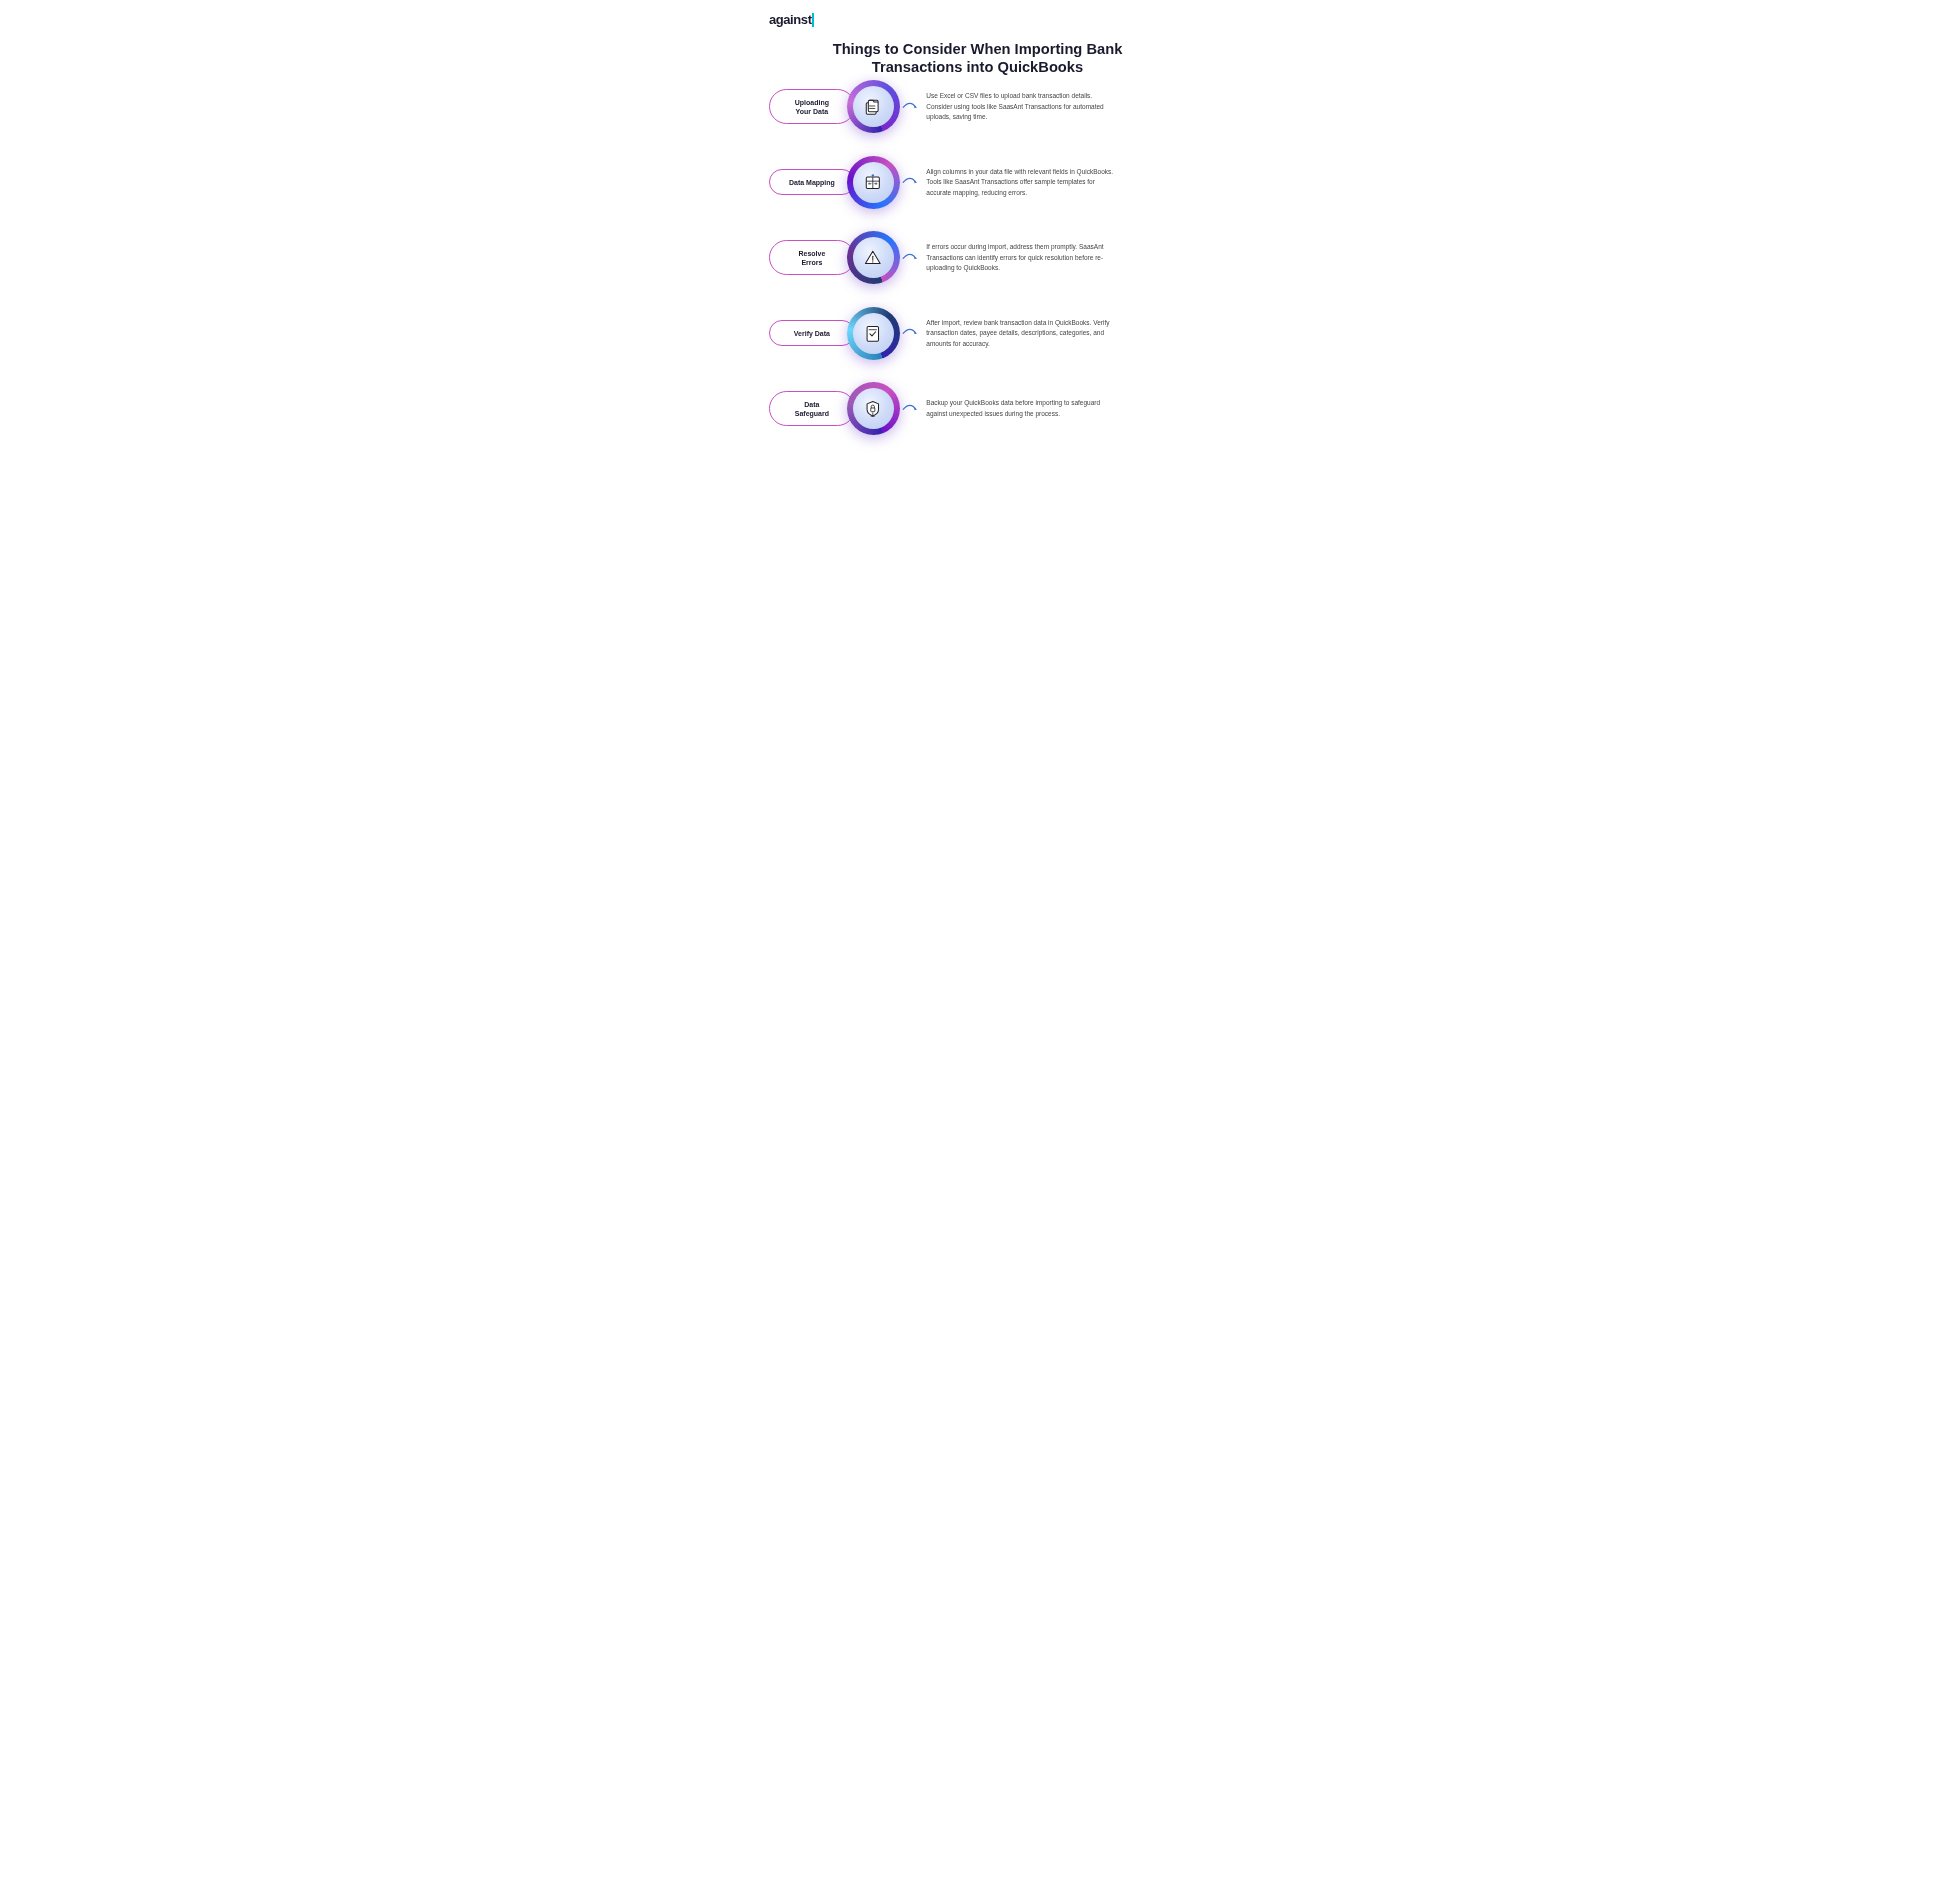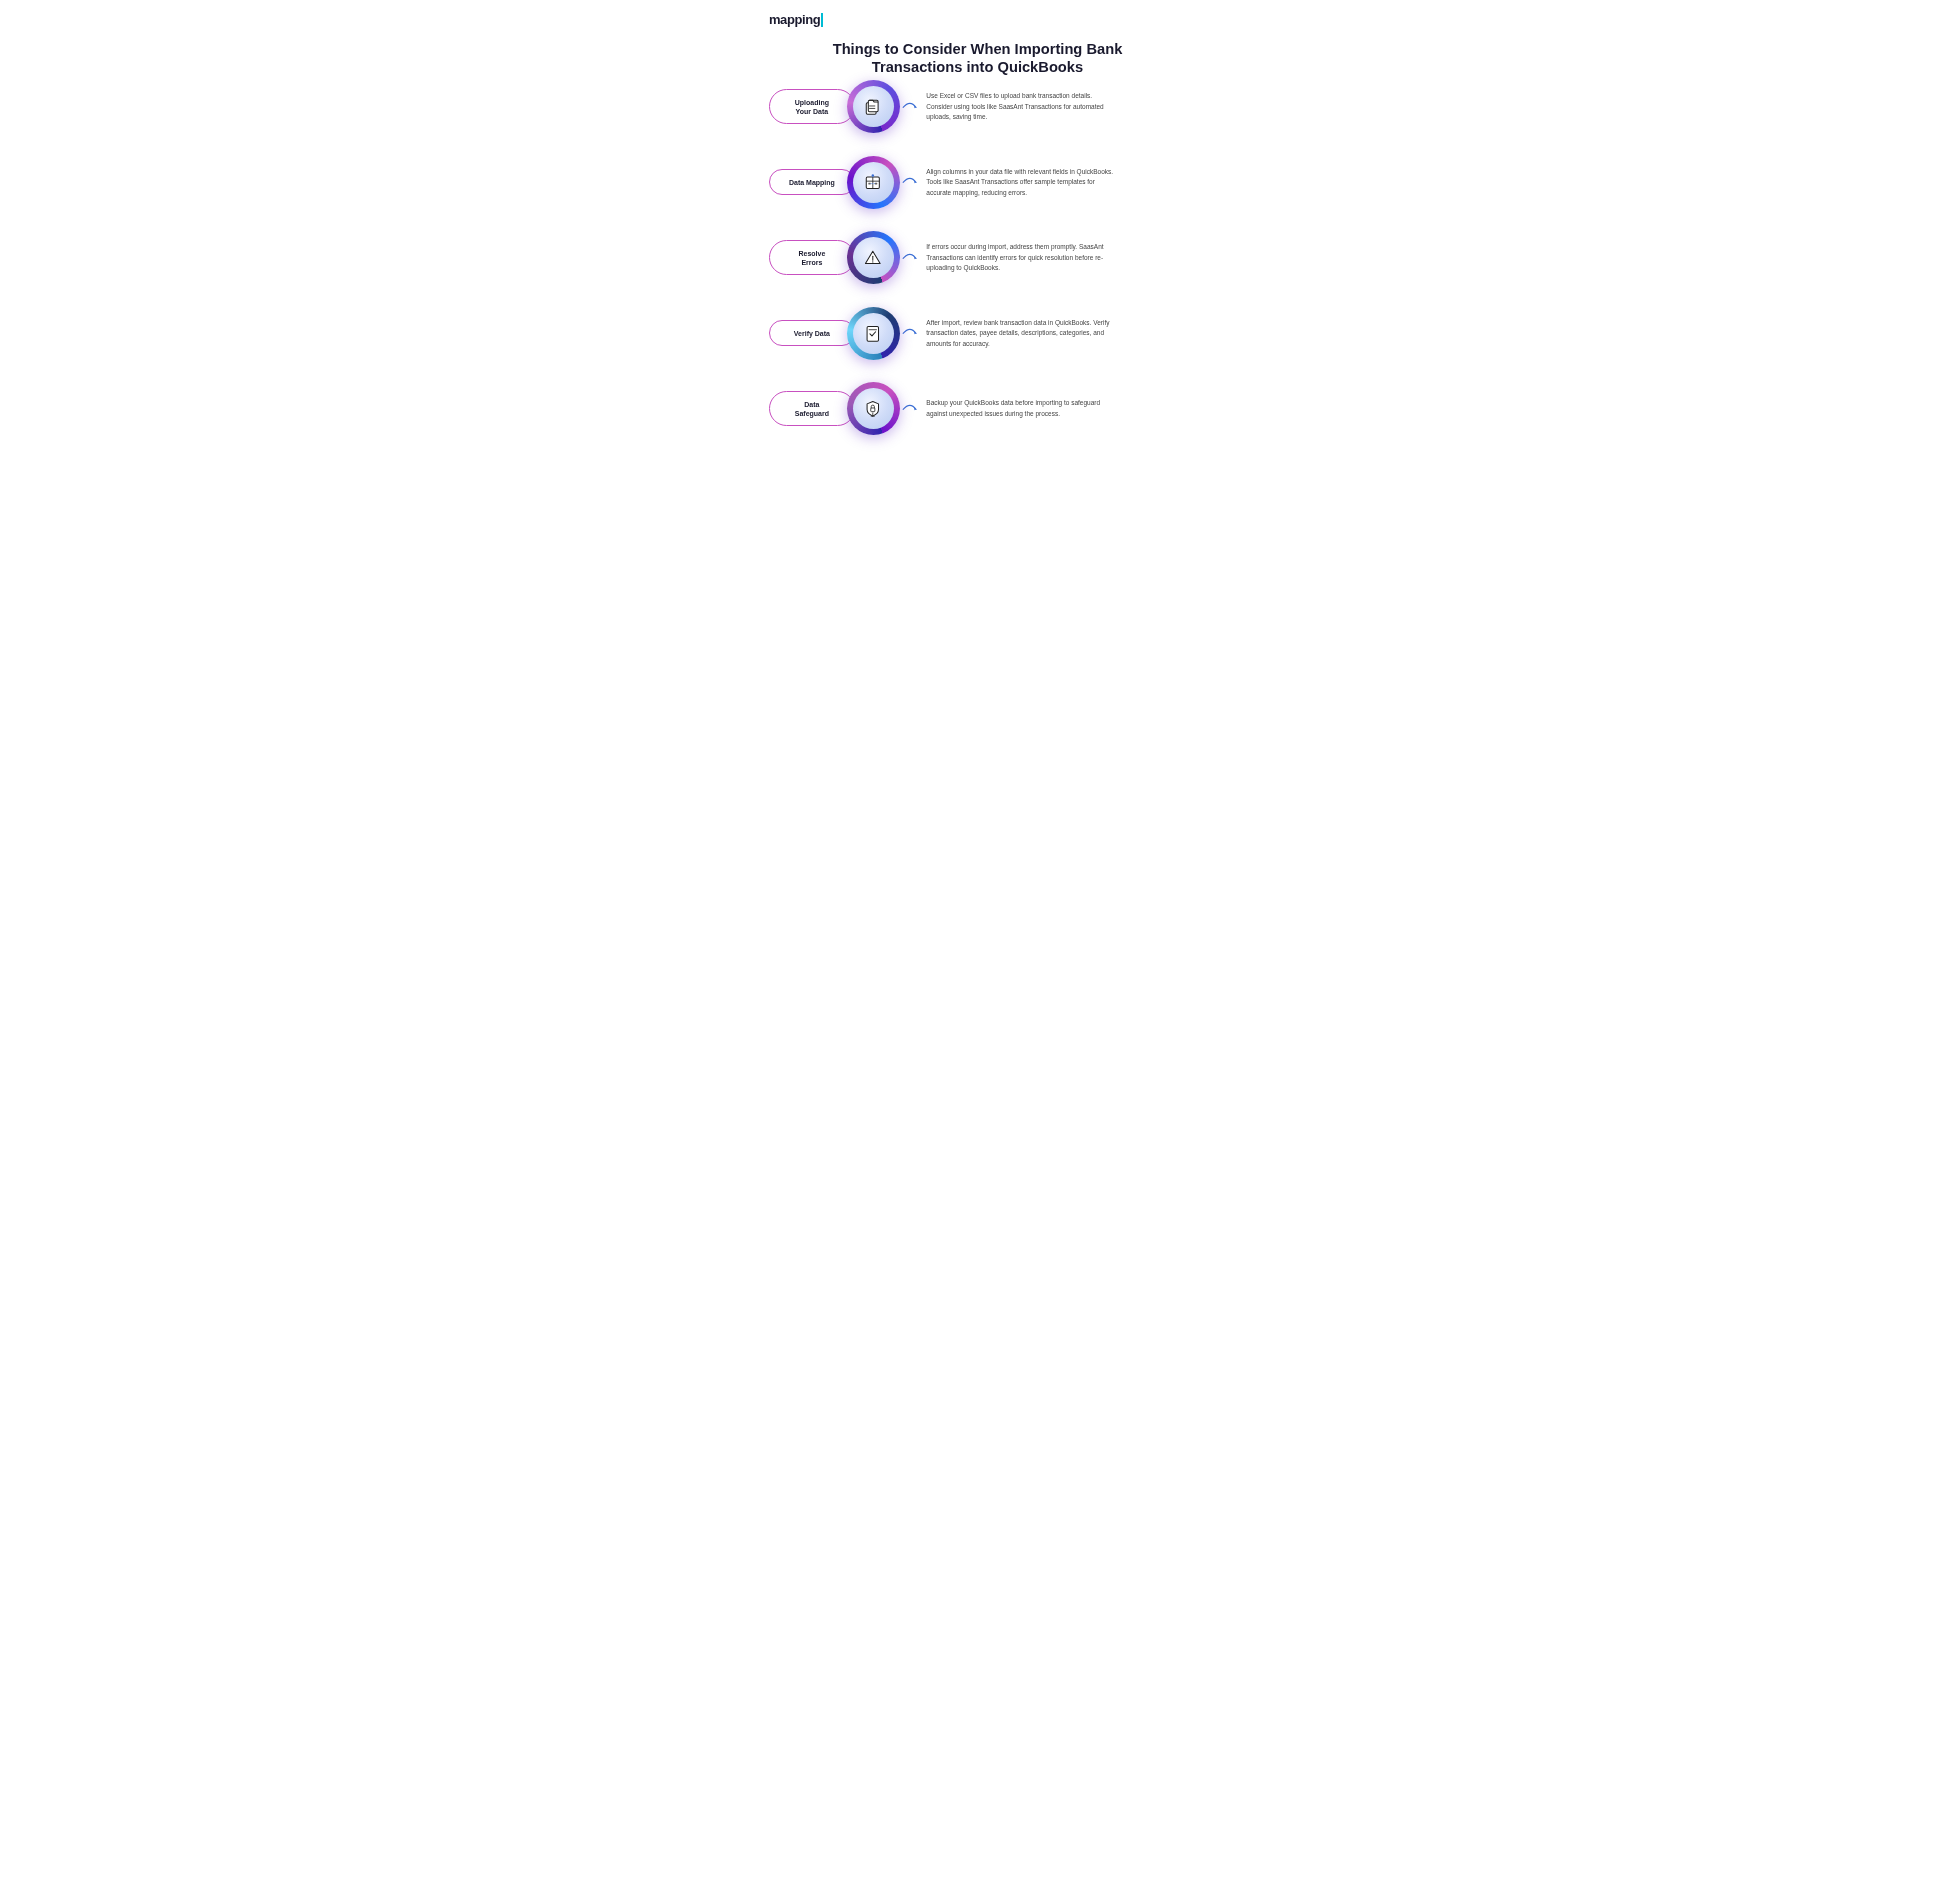--- a/index.html
+++ b/index.html
@@ -160,21 +160,21 @@
     .circle-var3 .icon-circle-inner,
     .circle-var4 .icon-circle-inner,
     .circle-var5 .icon-circle-inner {
       background: radial-gradient(circle at 40% 35%, #f0f4ff, #d0dcf8, #b8ccf0);
     }
   </style>
 </head>
 <body>
 
 <div class="logo">
-  <span class="logo-text">mapping</span>
+  <span class="logo-text">against</span>
     <span class="logo-cursor"></span>
 </div>
 
 <h1 class="page-title">Things to Consider When Importing Bank Transactions into QuickBooks</h1>
 
 <div class="items-container">
 
   <div class="item-row">
     <div class="pill-label">Uploading<br>Your Data</div>
     <div class="icon-circle-wrapper circle-var1">

